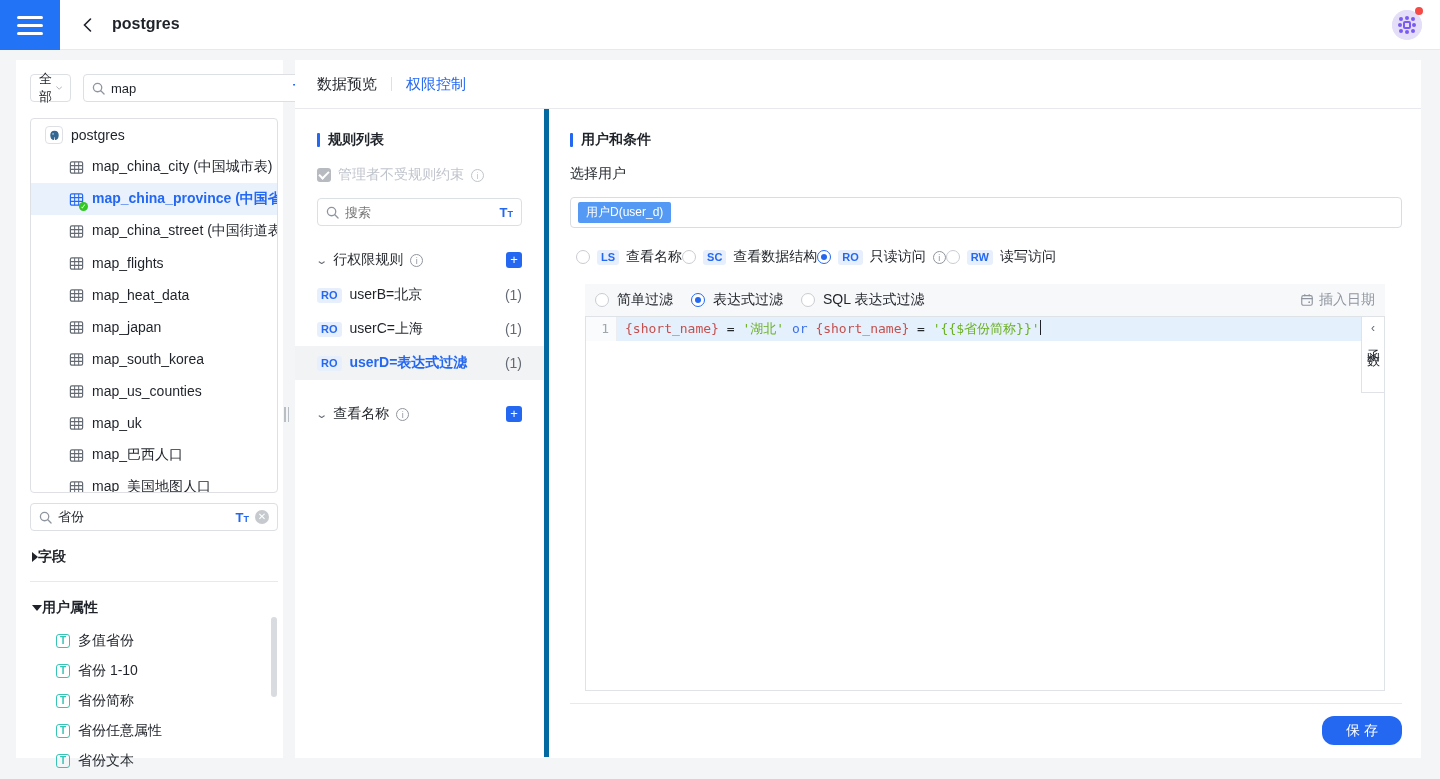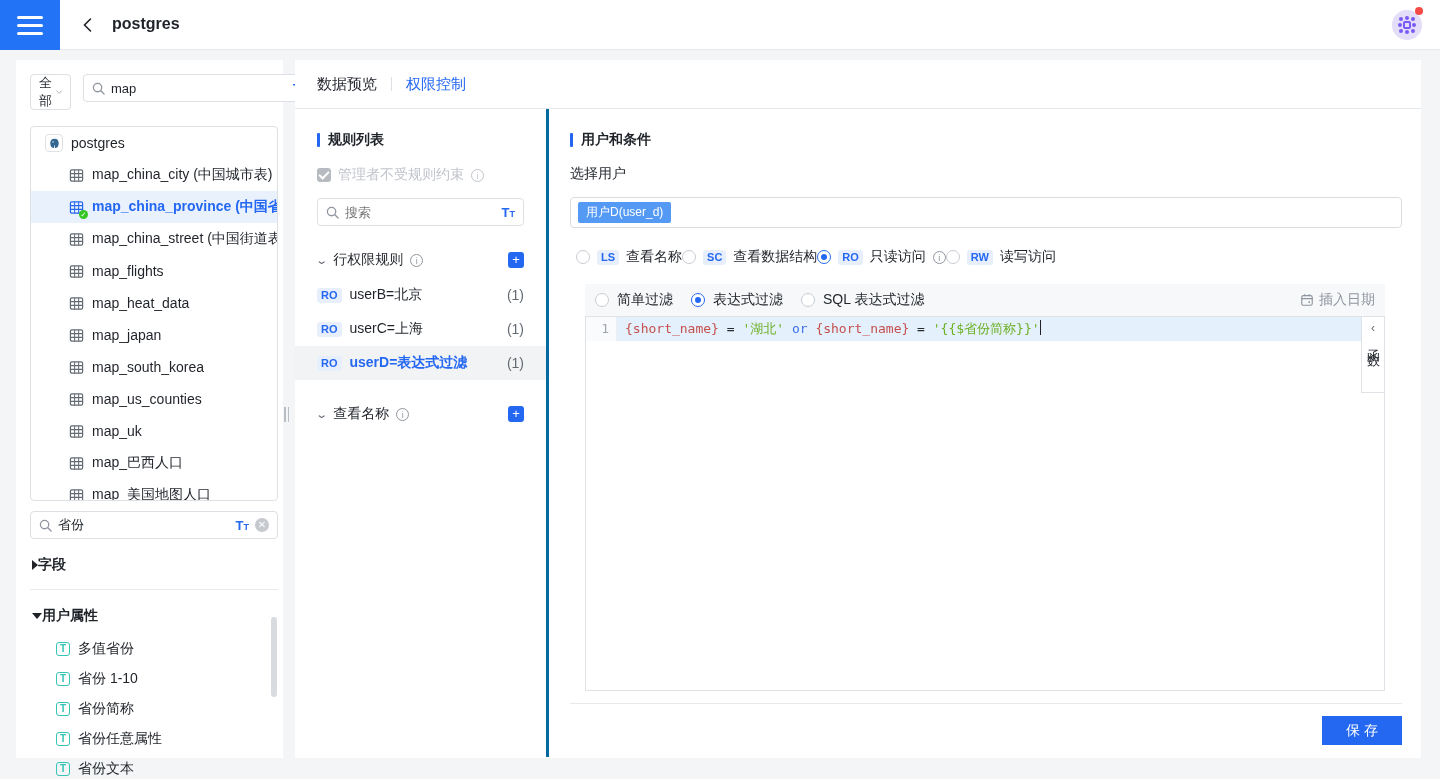--- a/index.html
+++ b/index.html
@@ -22,21 +22,21 @@
   .avatar { width:30px; height:30px; border-radius:50%; background:#e4def8; overflow:hidden; }
   .avatar-dot { position:absolute; right:-1px; top:-3px; width:8px; height:8px;
     border-radius:50%; background:#f54a45; }
   
   .sidebar-card { position:absolute; left:16px; top:60px; width:267px; height:698px;
     background:#fff; }
   .main-card { position:absolute; left:295px; top:60px; width:1126px; height:698px;
     background:#fff; }
   
   .side-filter-row { display:flex; gap:12px; padding:14px 5px 0 14px; }
-  .type-select { width:85px; height:36px; border:1px solid #dcdfe3; border-radius:4px;
+  .type-select { width:85px; height:28px; border:1px solid #dcdfe3; border-radius:4px;
     display:flex; align-items:center; justify-content:space-between; padding:0 8px; cursor:pointer; }
   .type-select .sel-text { font-size:13px; }
   .search-box { flex:1; height:28px; border:1px solid #dcdfe3; border-radius:4px;
     display:flex; align-items:center; padding:0 8px; gap:6px; background:#fff; }
   .search-box input { border:none; outline:none; flex:1; min-width:0; font-size:13px;
     font-family:inherit; color:#1f2329; background:transparent; }
   .tt-icon { color:#2468f2; font-weight:700; font-size:13px; line-height:1; white-space:nowrap; cursor:pointer; }
   .tt-icon .small-t { font-size:9px; }
   .clear-icon { width:14px; height:14px; border-radius:50%; background:#c6c9ce; color:#fff;
     font-size:10px; line-height:14px; text-align:center; cursor:pointer; flex:0 0 auto; }
@@ -72,21 +72,21 @@
   .resize-handle { position:absolute; left:284px; top:407px; width:7px; height:15px;
     display:flex; gap:2px; cursor:col-resize; }
   .resize-handle i { display:block; width:1.5px; height:15px; background:#b9bdc4; }
   
   .tabs-row { height:49px; display:flex; align-items:center; padding-left:22px; gap:14px;
     border-bottom:1px solid #e7e9ec; }
   .tab { font-size:15px; cursor:pointer; color:#1f2329; }
   .tab.active { color:#2468f2; }
   .tab-sep { width:1px; height:14px; background:#dde0e4; }
   .columns { display:flex; height:648px; }
-  .rules-col { width:254px; border-right:3px solid #0369a1; position:relative; }
+  .rules-col { width:254px; border-right:5px solid #0369a1; position:relative; }
   .user-col { flex:1; position:relative; }
   
   .panel-header { display:flex; align-items:center; gap:8px; margin:22px 22px 0 22px;
     font-weight:700; font-size:14px; }
   .panel-header .bar { width:3px; height:14px; background:#2468f2; border-radius:1px; }
   .admin-row { display:flex; align-items:center; gap:7px; margin:17px 22px 0 22px;
     color:#c0c4cc; font-size:14px; }
   .cb-disabled { width:14px; height:14px; background:#b7bac0; border-radius:3px; position:relative;
     flex:0 0 auto; }
   .cb-disabled::after { content:""; position:absolute; left:4px; top:1px; width:4px; height:8px;
@@ -149,21 +149,21 @@
     border-left:1px solid #dfe2e6; border-bottom:1px solid #dfe2e6; display:flex;
     flex-direction:column; align-items:center; padding-top:4px; cursor:pointer;
     font-family:"Liberation Sans","DejaVu Sans",sans-serif; }
   .fn-tab .chev { color:#646a73; font-size:12px; line-height:14px; }
   .fn-tab .fn-label { writing-mode:vertical-lr; text-orientation:upright; font-size:13px;
     color:#1f2329; letter-spacing:5px; margin-top:4px; }
   
   .user-footer { position:absolute; left:21px; right:19px; bottom:0; height:54px;
     border-top:1px solid #e7e9ec; }
   .save-btn { position:absolute; right:0; top:12px; width:80px; height:29px;
-    background:#2468f2; color:#fff; border:none; border-radius:0; font-size:14px;
+    background:#2468f2; color:#fff; border:none; border-radius:12px; font-size:14px;
     cursor:pointer; font-family:inherit;margin-left:20px; }
 </style>
 </head>
 <body>
 
 <div class="topbar">
   <div class="menu-btn">
     <i></i>
       <i></i>
       <i></i>

